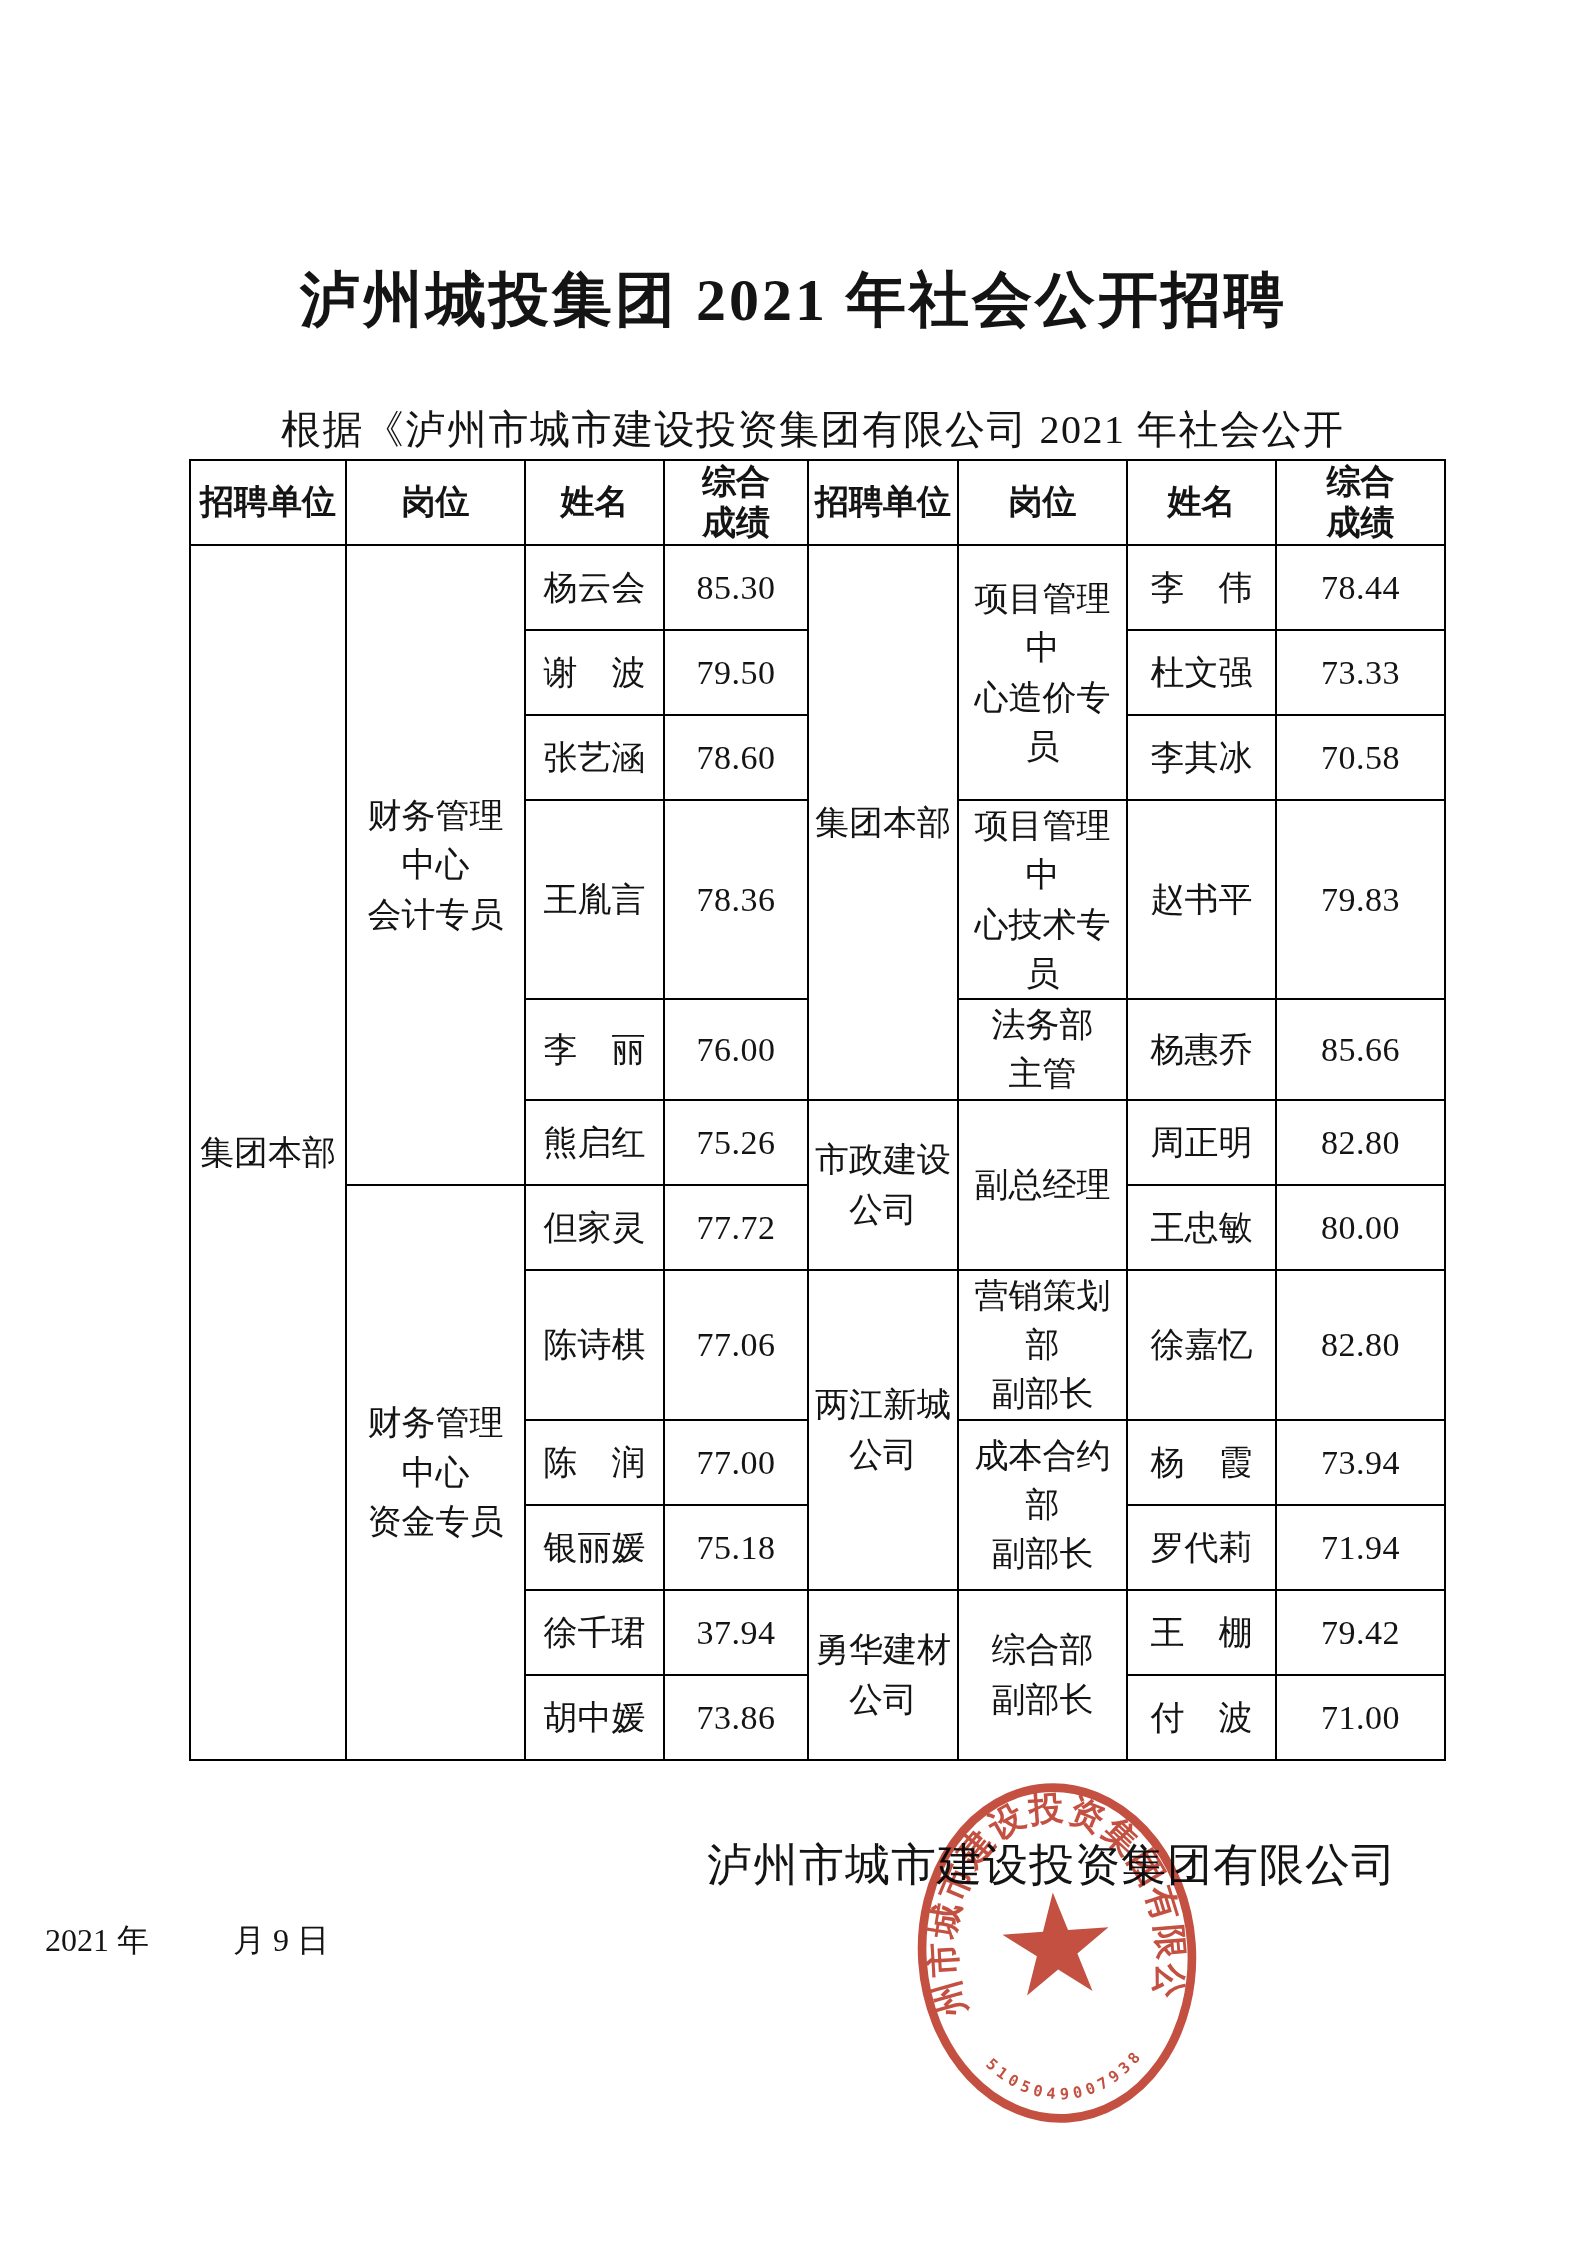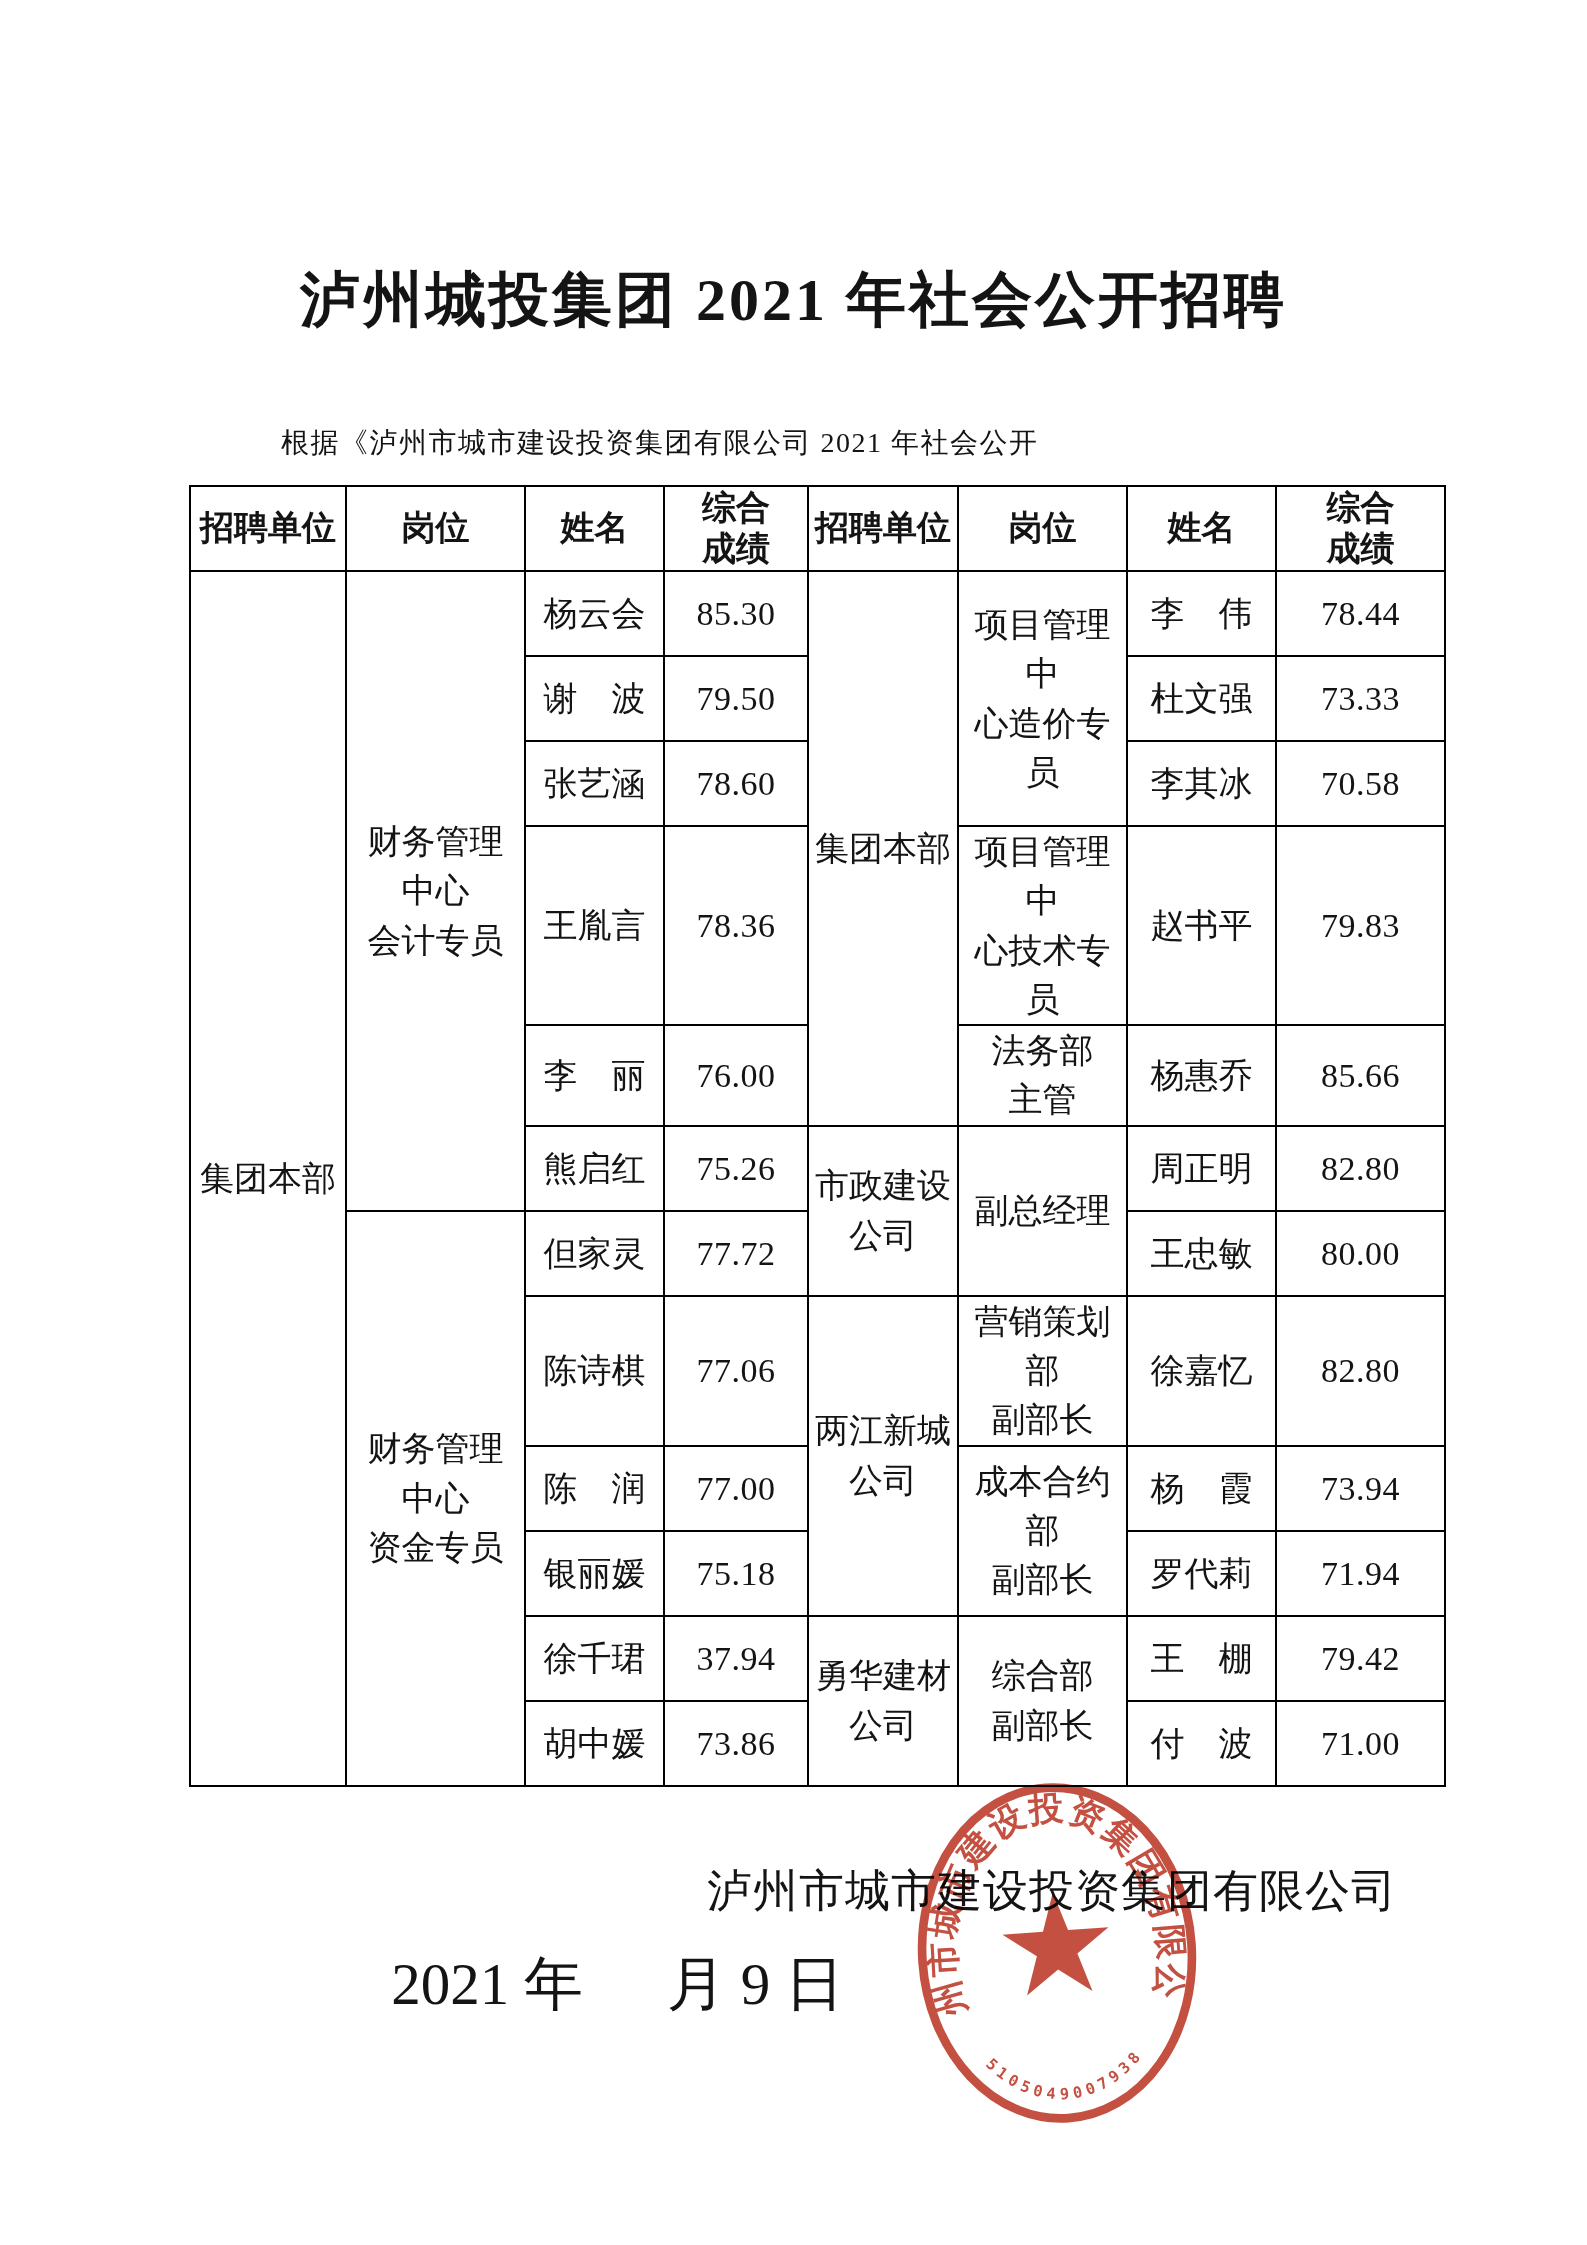--- a/index.html
+++ b/index.html
@@ -6,42 +6,42 @@
   body{
     width:1587px;height:2245px;position:relative;overflow:hidden;
     background:#ffffff;color:#141414;
     font-family:"Liberation Serif","DejaVu Serif",serif;
   }
   .title{
     margin-top:256px;text-align:center;font-weight:700;
     font-size:60px;line-height:89px;letter-spacing:3px;
   }
   .intro{
-    margin:62px 188px 0 189px;font-size:28px;line-height:72px;letter-spacing:1.5px;
+    margin:62px 188px 0 189px;font-size:40px;line-height:46px;letter-spacing:1.5px;
   }
   .intro-line1{text-indent:92px;}
   table.results{
     border-collapse:collapse;table-layout:fixed;width:1255px;
     margin:6px 0 0 189px;
   }
   table.results td,table.results th{
     border:2px solid #000;text-align:center;vertical-align:middle;
     padding:0;font-size:34px;line-height:1.45;white-space:pre-line;
     overflow:hidden;
   }
   table.results th{font-weight:700;line-height:1.2;}
   table.results tr{height:85px;}
   td.score{font-size:38px;letter-spacing:0.5px;}
   td.tight{line-height:1.18;}
   .footer-company{
     margin-top:74px;text-align:right;padding-right:190px;
     font-size:45px;letter-spacing:1px;
   }
   .footer-date{
-    margin-top:24px;text-align:center;padding-right:352px;font-size:59px;
+    margin-top:24px;text-align:left;padding-right:352px;font-size:32px;margin-left:45px;
   }
   .date-gap{display:inline-block;width:84px;}
   .stamp{
     position:absolute;left:903px;top:1770px;width:308px;height:366px;
     mix-blend-mode:multiply;opacity:0.92;transform:rotate(-4deg);
   }
   .stamp .ring-text{font-size:36px;font-weight:700;letter-spacing:2px;
     font-family:"Liberation Serif","DejaVu Serif",serif;}
   .stamp .num-text{font-size:16px;font-weight:700;letter-spacing:5px;
     font-family:"DejaVu Sans Mono",monospace;}

